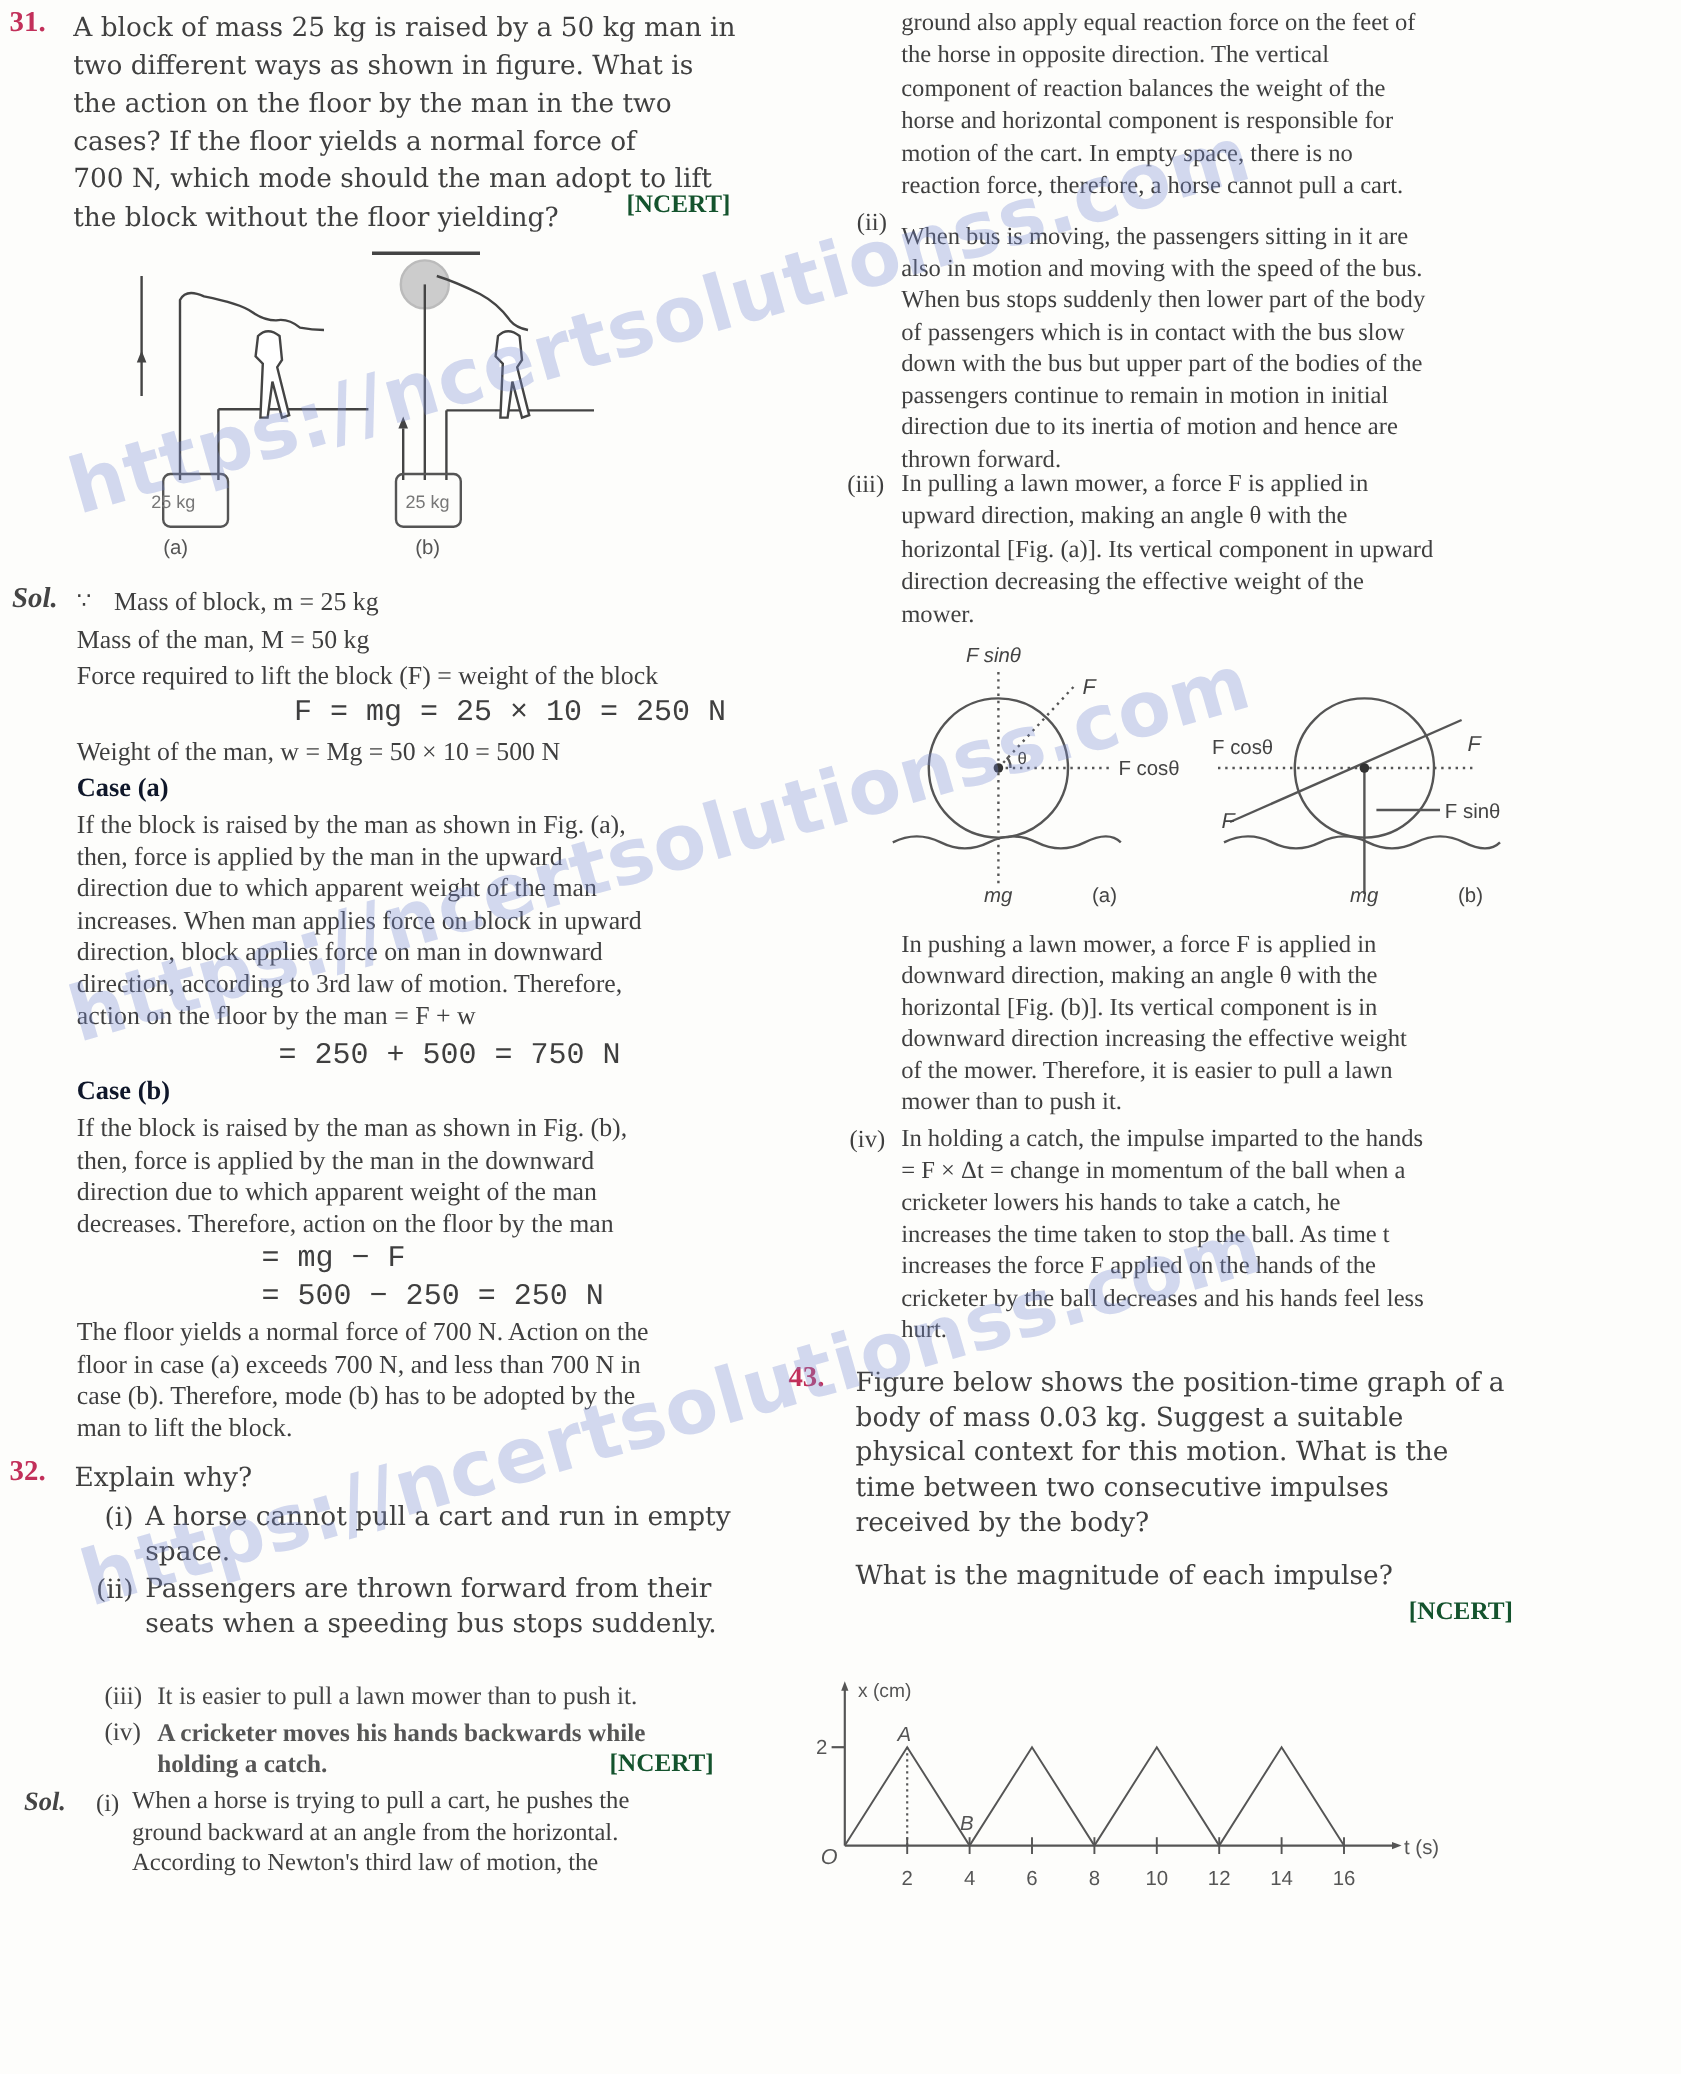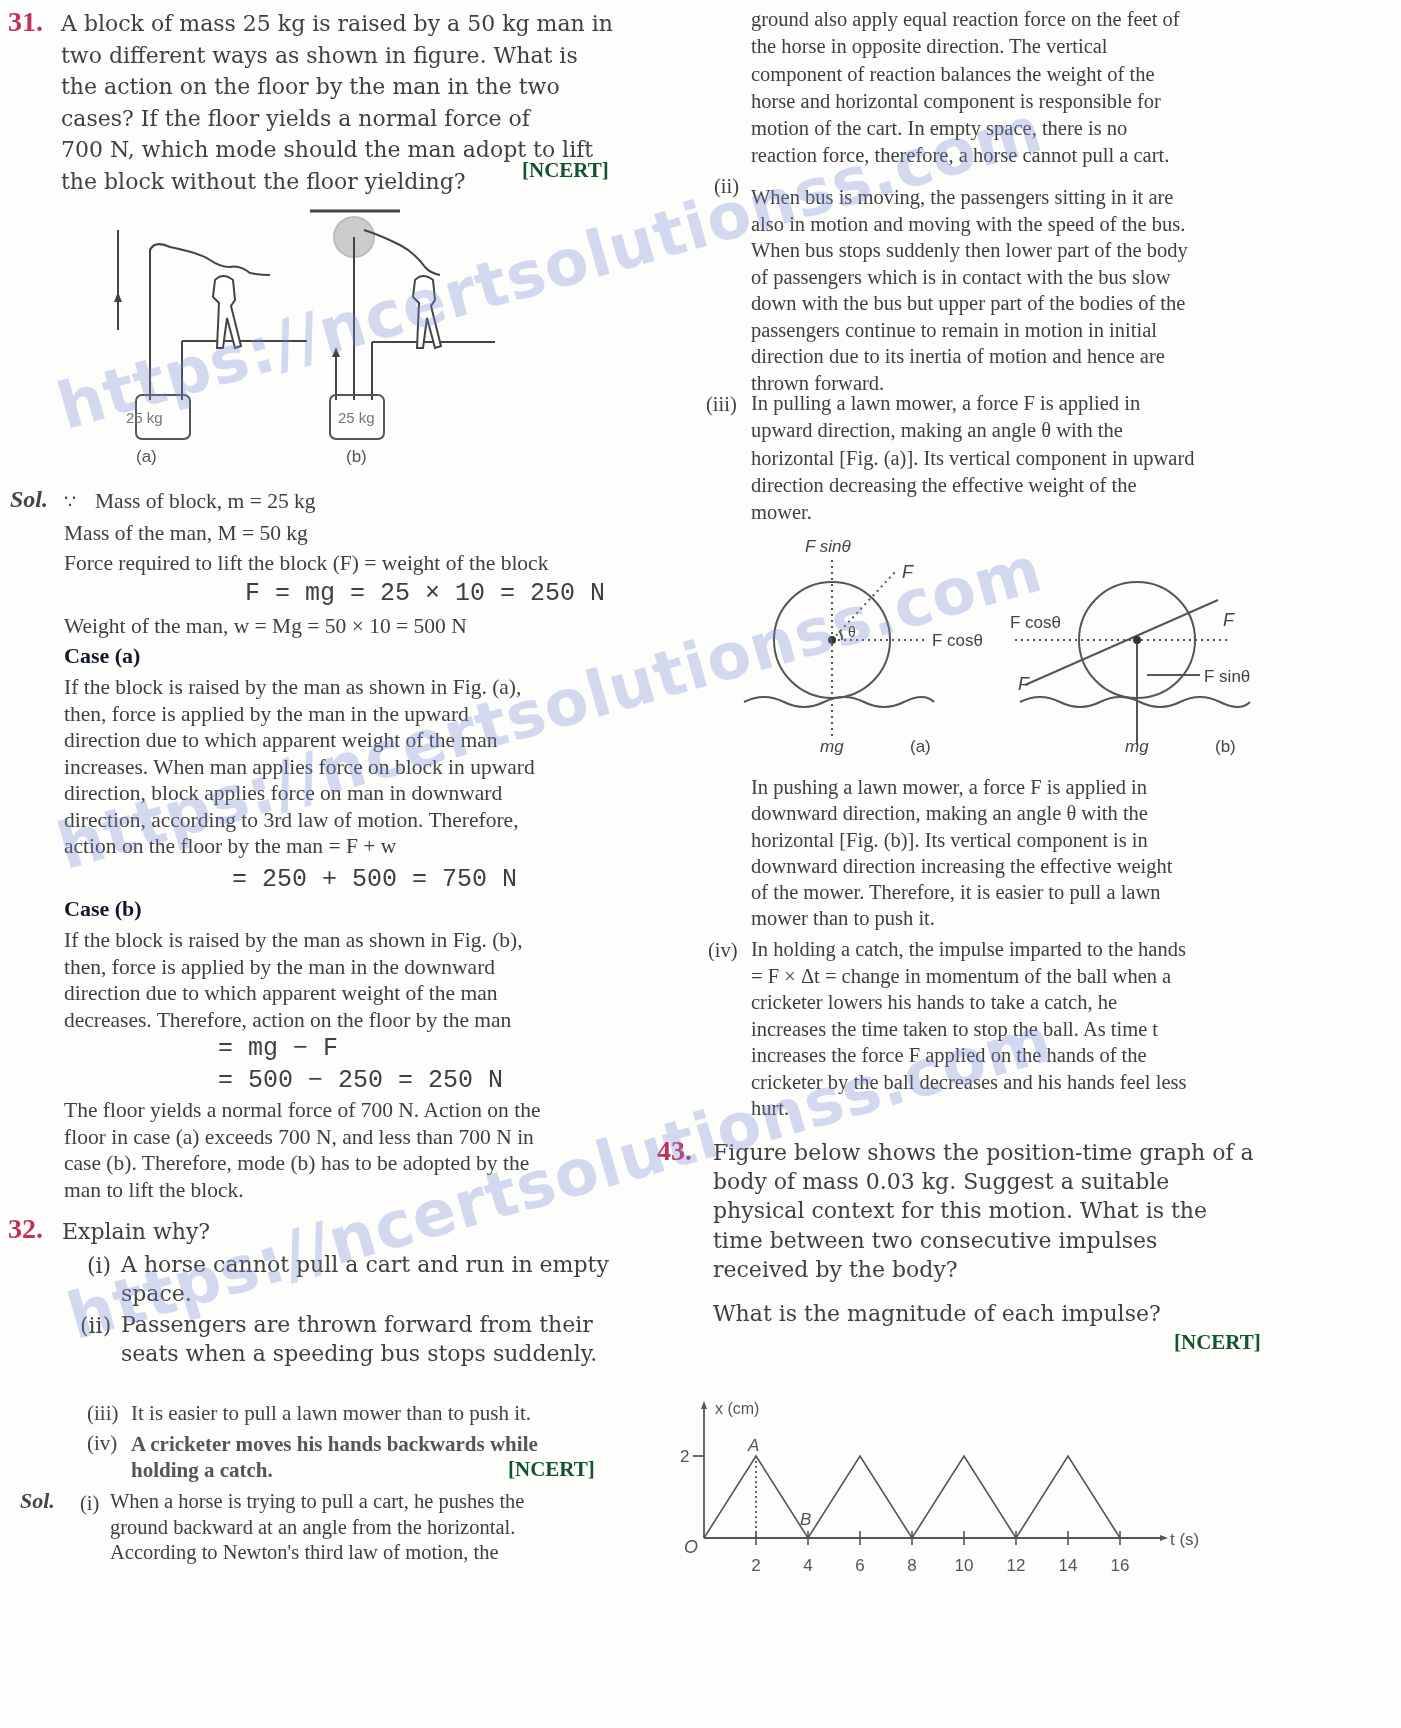--- a/index.html
+++ b/index.html
@@ -2,21 +2,21 @@
 <html><head>
 <meta charset="utf-8">
 <style>
   html, body { margin:0; padding:0; }
   body {
     width:1401px; height:1728px; position:relative; overflow:hidden;
     background:#fdfdfb; color:#3a3a3a;
     font-family:"Liberation Serif", "DejaVu Serif", serif;
   }
   .abs { position:absolute; }
-  .qnum { color:#c2305a; font-weight:bold; font-size:28px; }
+  .qnum { color:#c2305a; font-weight:bold; font-size:24px; }
   .qtext { font-family:"DejaVu Serif", serif; font-size:22px; line-height:31.5px; color:#404040; }
   .body-text { font-size:21.5px; line-height:28.6px; color:#3f3f3f; text-align:justify; }
   .body-text.tj { text-align:justify; text-align-last:left; }
   .sol { font-style:italic; font-weight:bold; font-size:24px; color:#444; }
   .ncert { font-weight:bold; font-size:21px; color:#14532d; }
   .center-eq { font-size:25px; color:#3f3f3f;font-family:Liberation Mono, monospace; }
   .case-h { font-size:22px; font-weight:bold; color:#0f172a; }
   .roman { font-size:21.5px; color:#444; }
   .wm {
     position:absolute; font-family:"DejaVu Sans", sans-serif; font-weight:bold;

